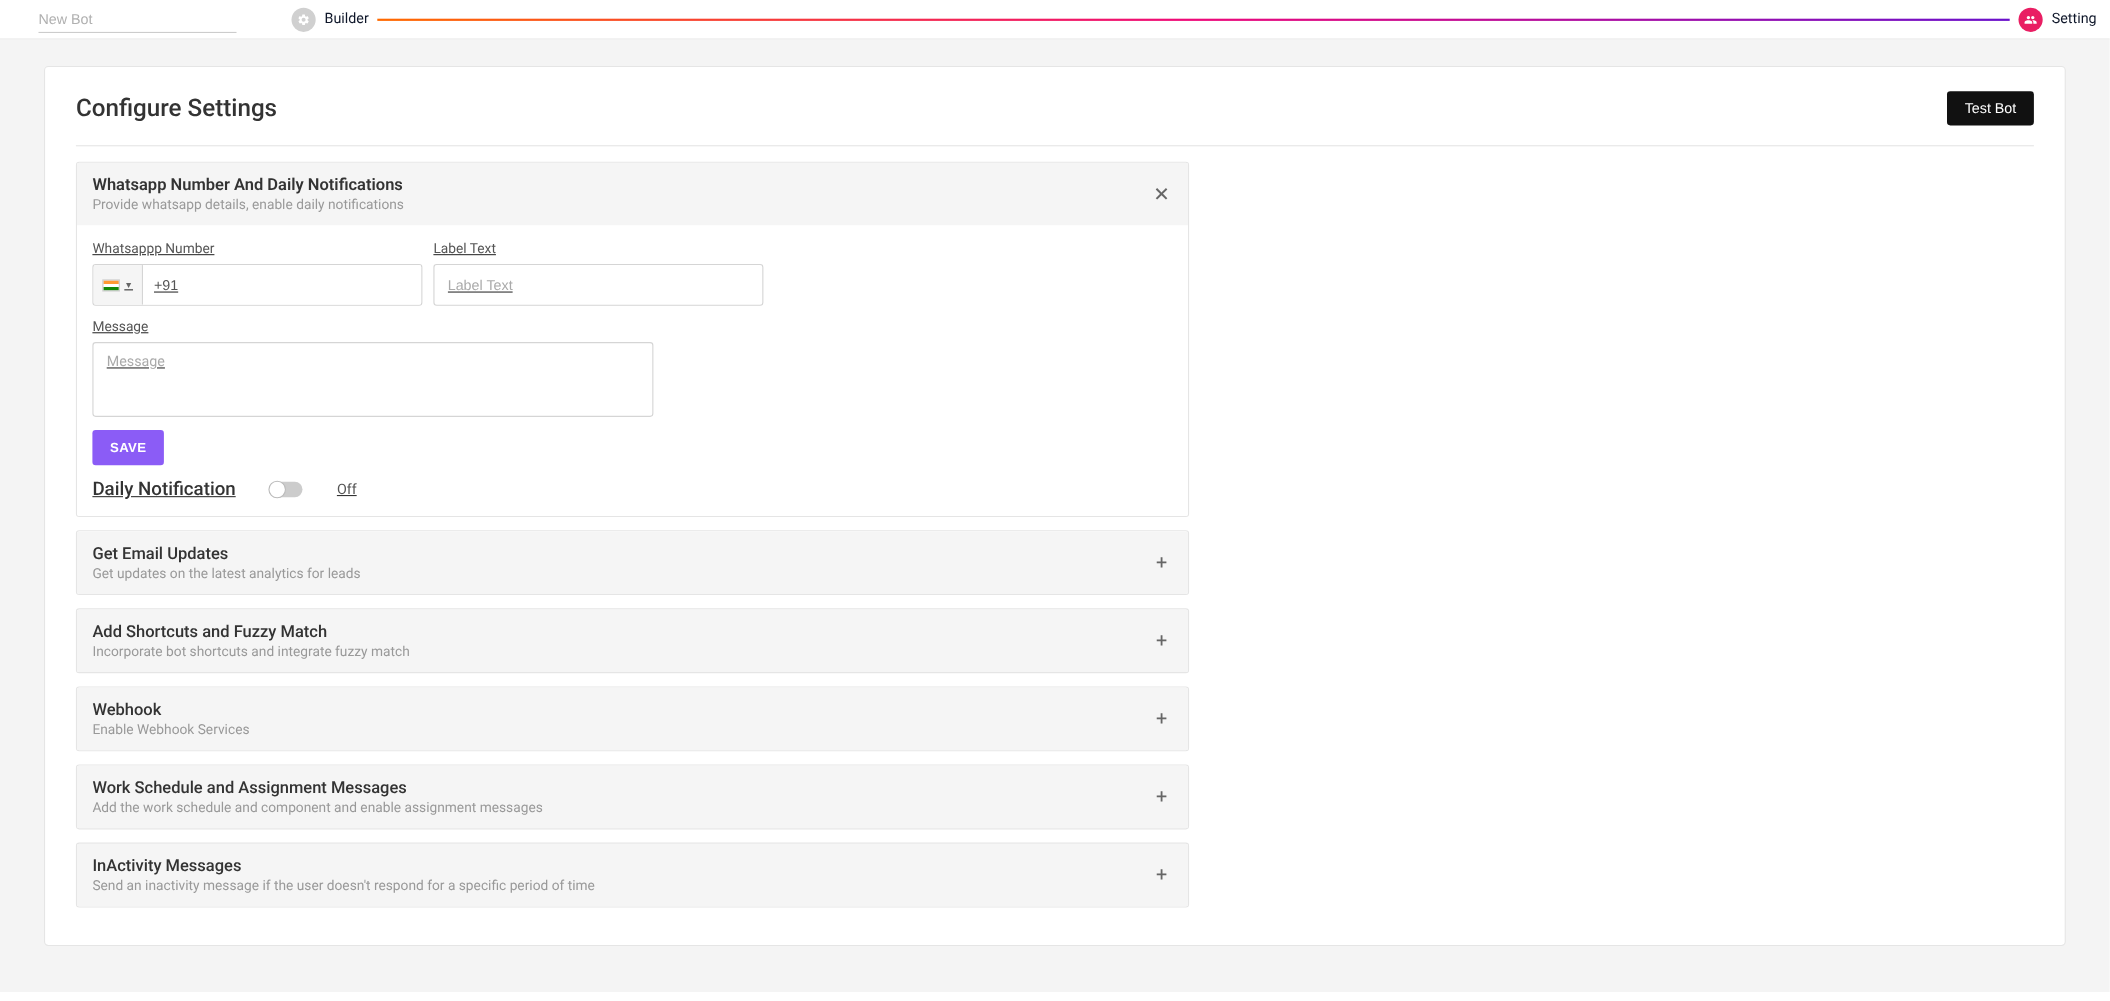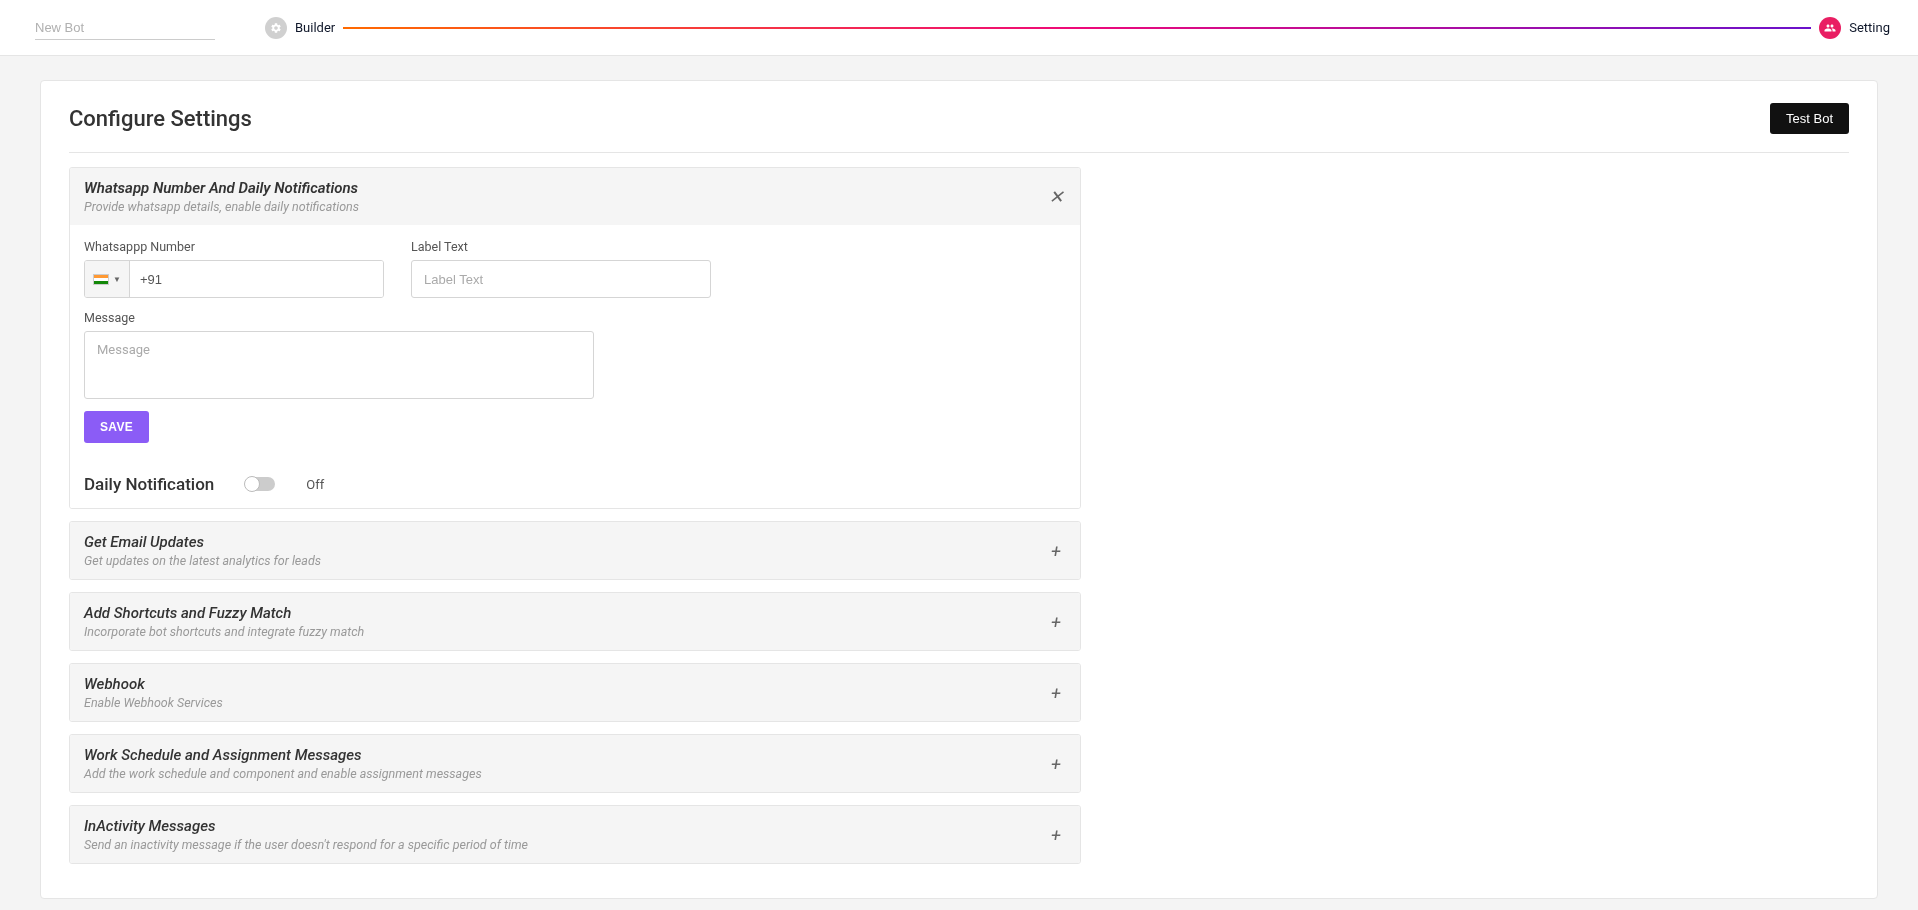--- a/index.html
+++ b/index.html
@@ -11,22 +11,22 @@
     body {
       font-family: -apple-system, BlinkMacSystemFont, "Segoe UI", Roboto, Helvetica, Arial, sans-serif;
       background: #ffffff;
       color: #333;
     }
     
     
     .top-header {
       display: flex;
       align-items: center;
-      height: 56px;
-      padding: 0 28px 0 35px;
+      height: 36px;
+      padding: 0 12px 0 35px;
       border-bottom: 1px solid #e5e5e5;
       background: #fff;
     }
     
     .bot-name-input {
       border: none;
       border-bottom: 1px solid #ccc;
       padding: 4px 0;
       font-size: 13px;
       color: #999;
@@ -154,21 +154,20 @@
       overflow: hidden;
     }
     
     .section-header {
       background: #f5f5f5;
       padding: 11px 14px;
       display: flex;
       justify-content: flex-end;
       align-items: center;
       cursor: pointer;
-      font-style: italic;
     }
     
     .section-header-text {
       flex: 1;
     }
     
     .section-title {
       font-size: 15px;
       font-weight: 500;
       color: #333;
@@ -193,22 +192,23 @@
     }
     
     .section-body {
       background: #fff;
       padding: 14px;
     }
     
     
     .form-row {
       display: flex;
-      gap: 27px;
+      gap: 10px;
       margin-bottom: 12px;
+      text-decoration: underline;
     }
     
     .form-field {
       display: flex;
       flex-direction: column;
     }
     
     .form-field.w1 {
       width: 300px;
     }
@@ -304,21 +304,22 @@
       font-weight: 600;
       border-radius: 3px;
       cursor: pointer;
       letter-spacing: 0.3px;
     }
     
     .notification-row {
       display: flex;
       align-items: center;
       gap: 31px;
-      margin-top: 31px;
+      margin-top: 12px;
+      text-decoration: underline;
     }
     
     .notification-label {
       font-size: 17px;
       font-weight: 500;
       color: #333;
     }
     
     .toggle-switch {
       width: 30px;

